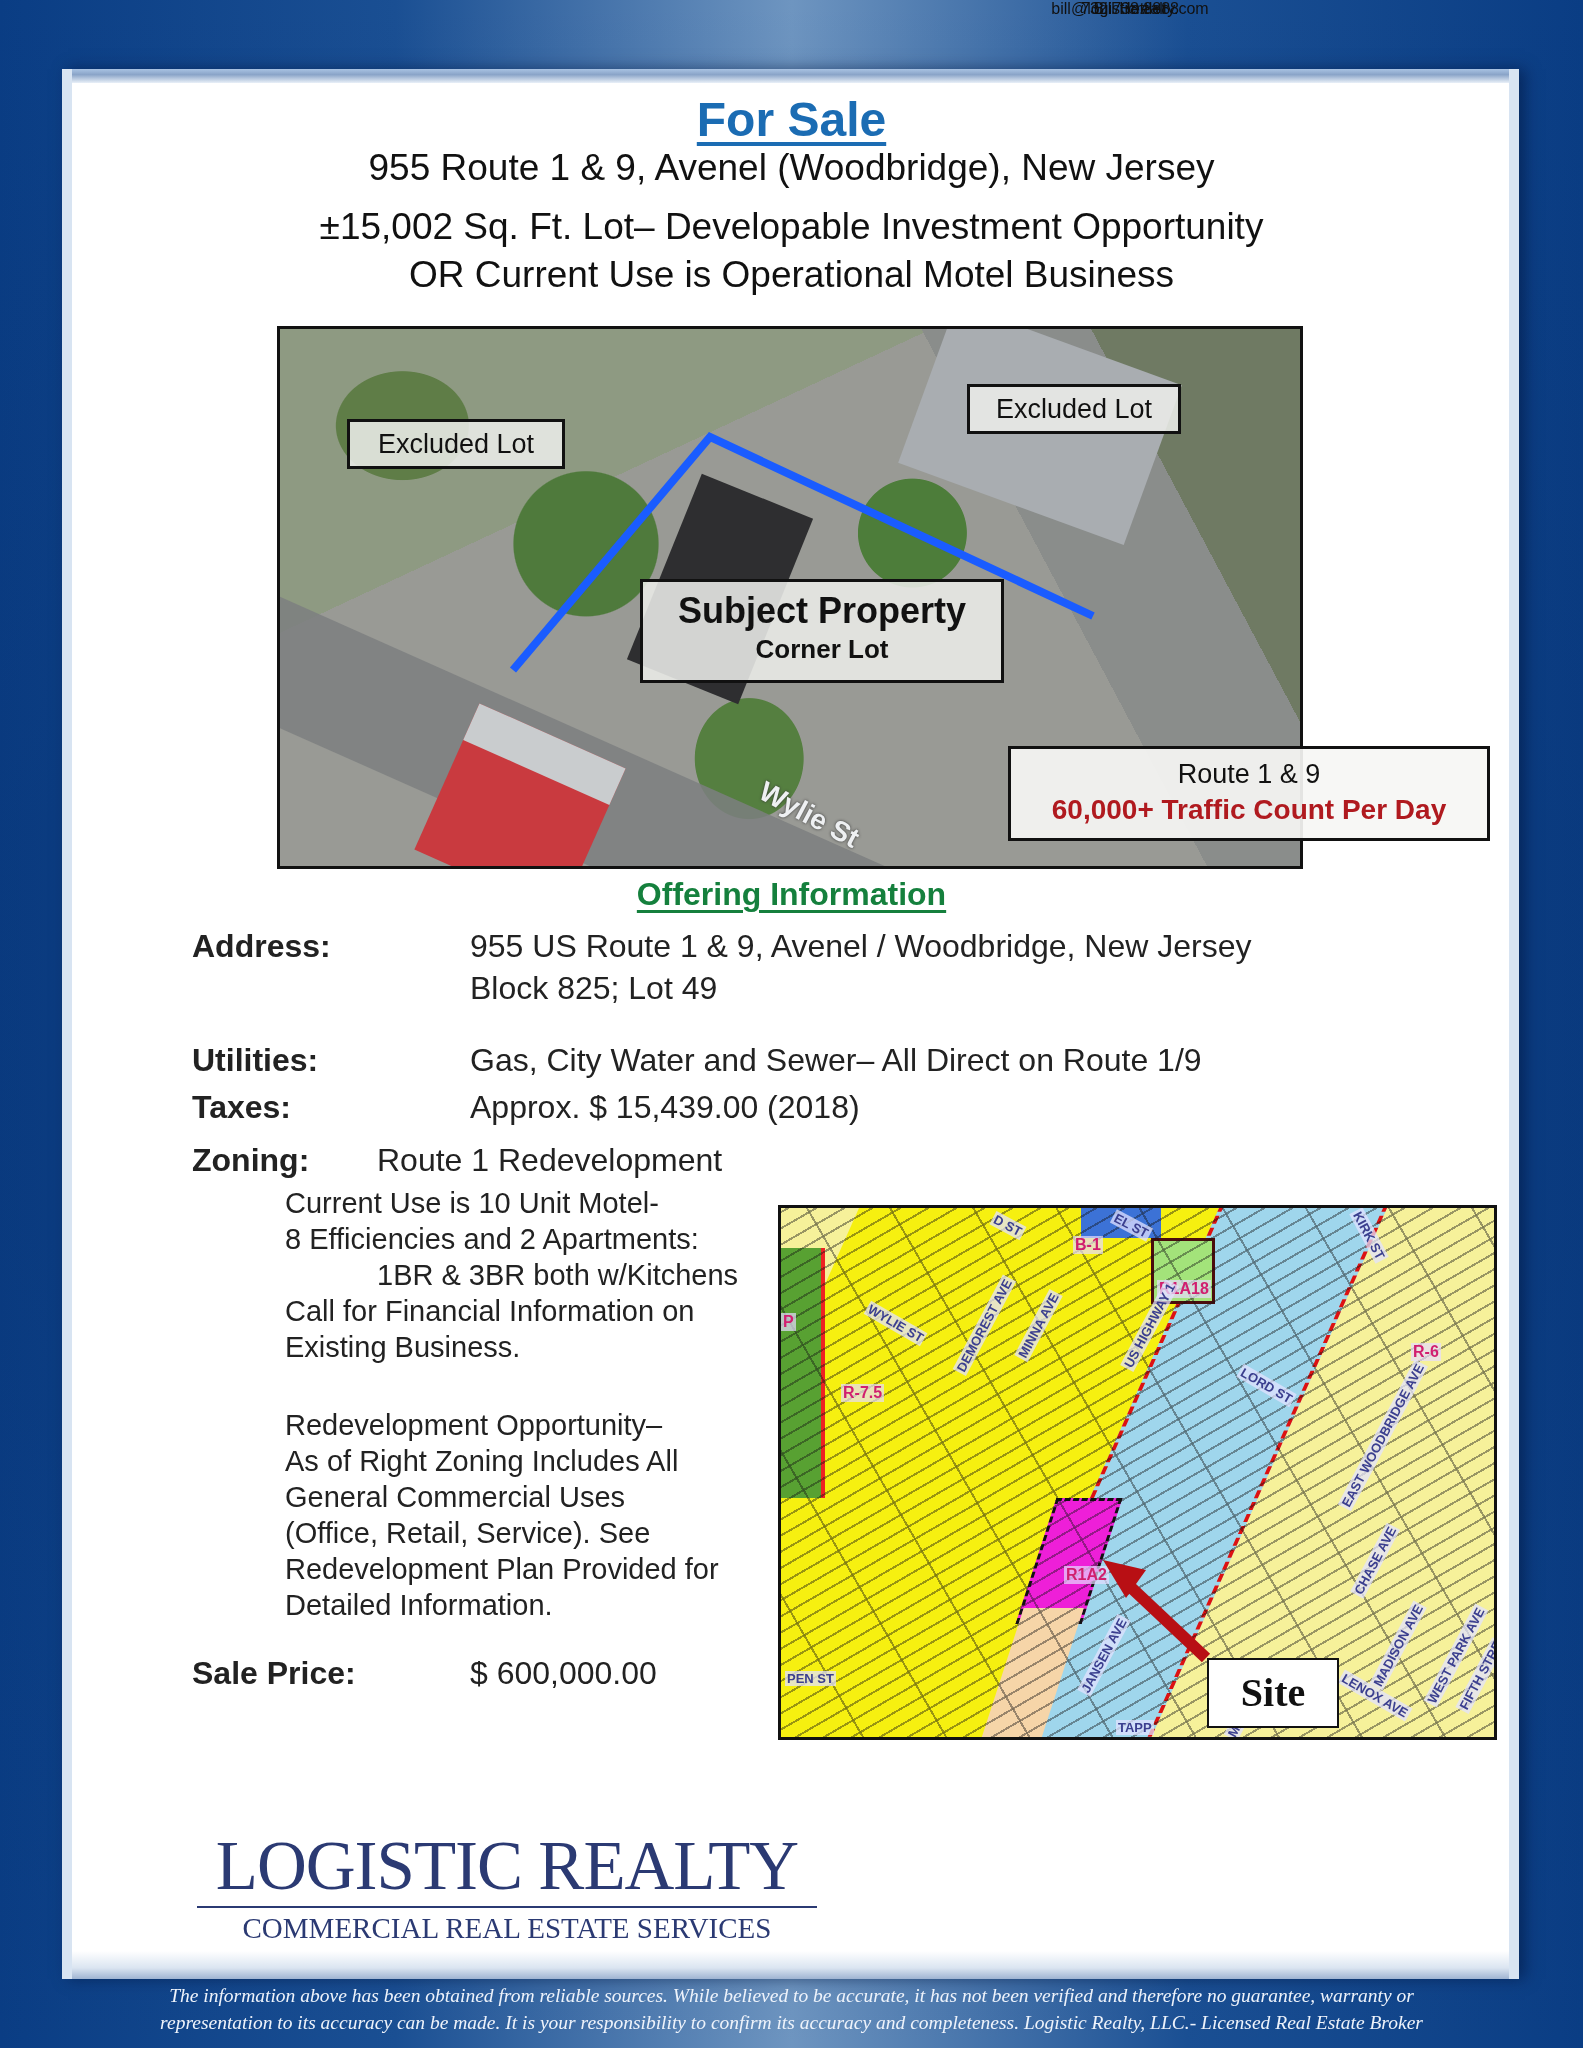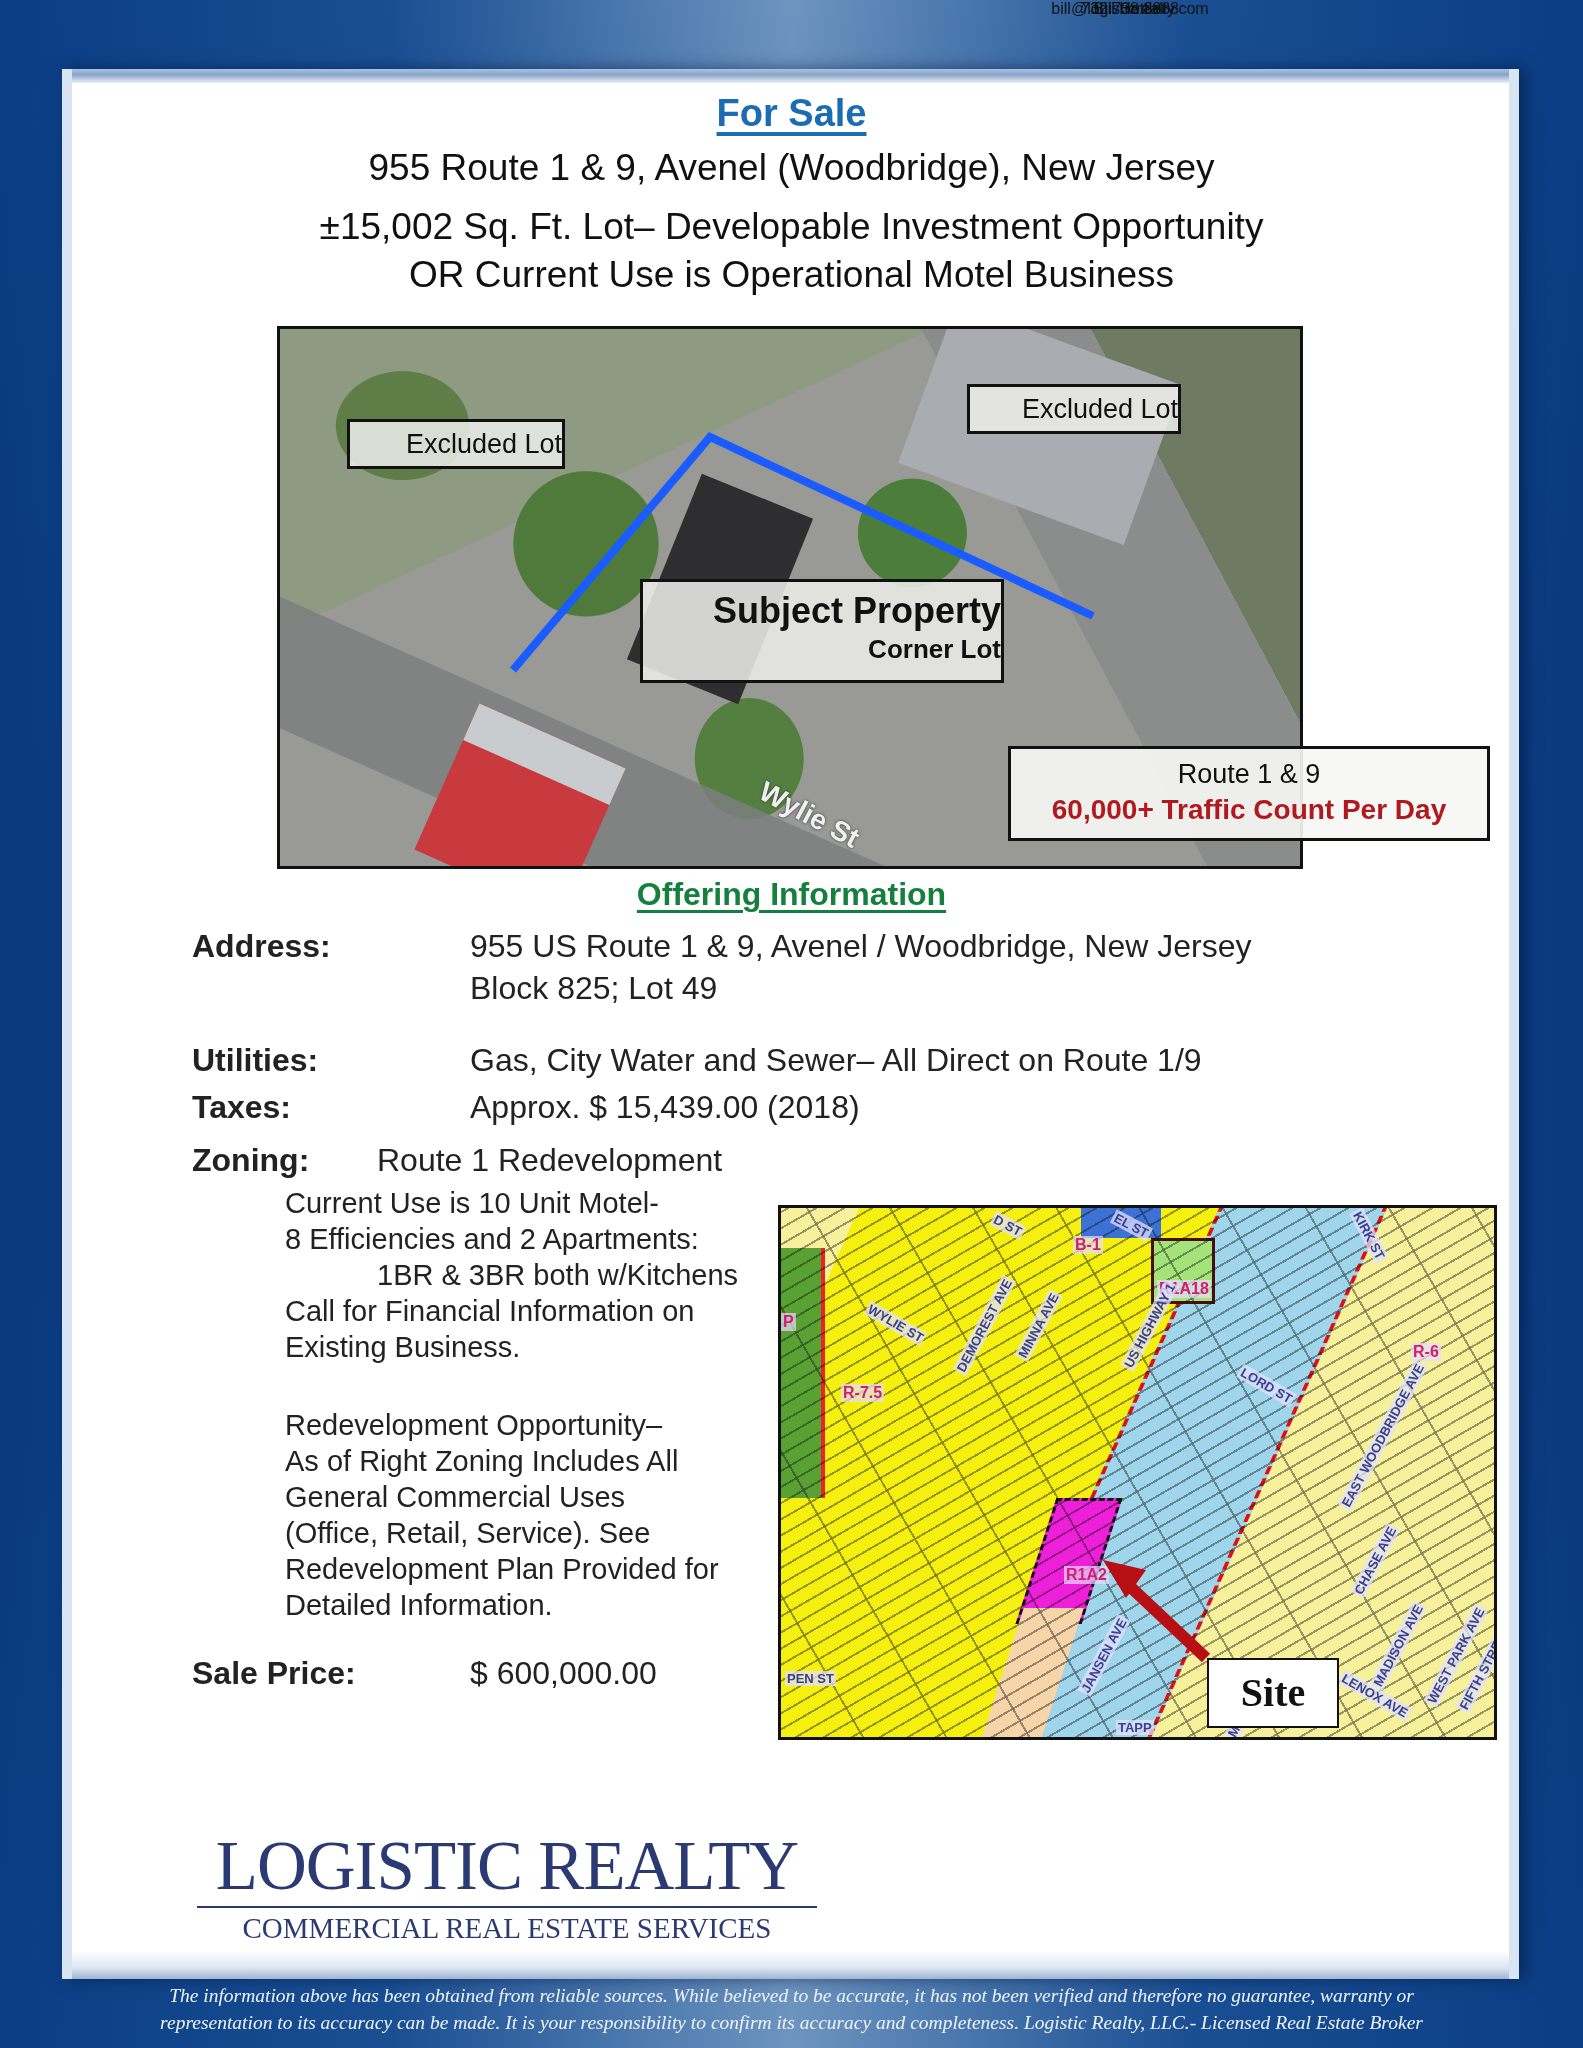--- a/index.html
+++ b/index.html
@@ -23,21 +23,21 @@
   .panel::before {
     content:""; position:absolute; left:0; right:0; top:0; height:14px;
     background: linear-gradient(180deg,#a9c3e3 0%, #8aa4c8 40%, #e9f0f8 100%);
   }
   .panel::after {
     content:""; position:absolute; left:0; right:0; bottom:0; height:28px;
     background: linear-gradient(180deg,#ffffff 0%, #dbe5f1 60%, #9fb4d2 100%);
   }
   .center { text-align:center; position:absolute; left:0; right:0; }
   .for-sale {
-    top:92px; font-size:38px; font-weight:bold; color:#1b6cb3; text-decoration:underline;
+    top:92px; font-size:48px; font-weight:bold; color:#1b6cb3; text-decoration:underline;
     text-decoration-thickness:4px; text-underline-offset:6px;
   }
   .hl { font-size:37px; color:#111; }
   .hl1 { top:147px; }
   .hl2 { top:206px; }
   .hl3 { top:254px; }
 
   
   .aerial {
     position:absolute; left:277px; top:326px; width:1026px; height:543px;
@@ -62,21 +62,21 @@
     position:absolute; left:640px; top:10px; width:240px; height:170px;
     background:#a9adb1; transform:rotate(20deg);
   }
   .building-subject {
     position:absolute; left:380px; top:160px; width:120px; height:200px;
     background:#2e2e30; transform:rotate(22deg);
   }
   .boundary { position:absolute; left:0; top:0; }
   .lbl {
     position:absolute; background:rgba(235,236,232,0.88); border:3px solid #111;
-    box-sizing:border-box; text-align:right; color:#111;
+    box-sizing:border-box; text-align:center; color:#111;
   }
   .lbl-ex1 { left:67px; top:90px; width:218px; height:50px; font-size:27px; line-height:44px; }
   .lbl-ex2 { left:687px; top:55px; width:214px; height:50px; font-size:27px; line-height:44px; }
   .lbl-subj { left:360px; top:250px; width:364px; height:104px; }
   .lbl-subj .t1 { font-size:36px; font-weight:bold; margin-top:8px; }
   .lbl-subj .t2 { font-size:26px; font-weight:bold; margin-top:2px; }
   .wylie {
     position:absolute; left:475px; top:470px; font-size:28px; font-weight:bold; color:#eef0f2;
     transform:rotate(28deg); text-shadow:0 0 3px #333;
   }

